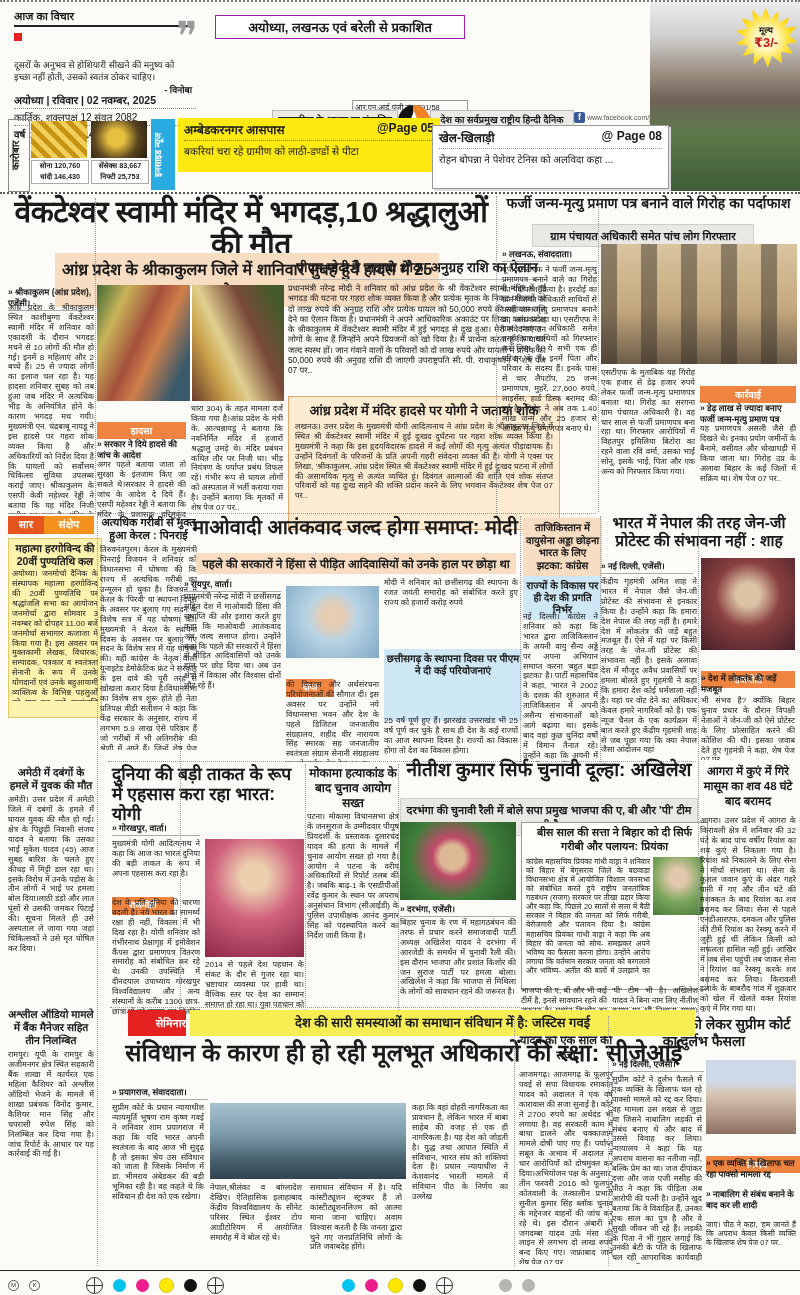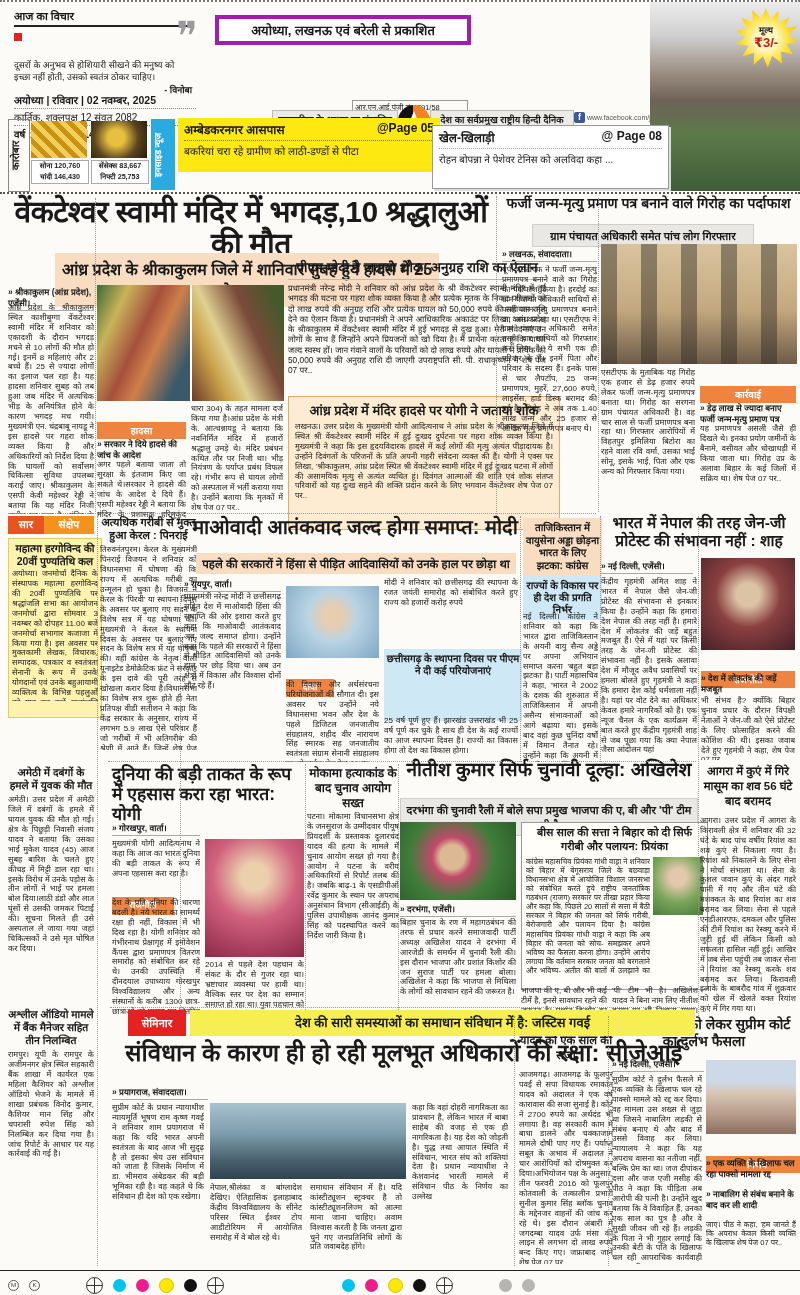--- a/index.html
+++ b/index.html
@@ -25,21 +25,21 @@
   #quoteblk .rsq{display:inline-block;width:8px;height:8px;background:#e42320;margin-top:2px;}
   #quoteblk .qm{position:absolute;right:-6px;top:8px;font-size:40px;color:#9a9a9a;line-height:1;}
   #quoteblk .qt{font-size:9px;line-height:1.35;margin-top:14px;}
   #quoteblk .qa{font-size:9px;font-weight:bold;text-align:right;}
   #datecity{left:14px;top:90px;width:182px;font-size:10px;}
   #datecity .r1{font-weight:bold;font-size:10.5px;border-bottom:1px dotted #888;padding:1px 0;}
   #datecity .r2{border-bottom:1px dotted #888;padding:1px 0;}
   #datecity .r3{font-weight:bold;padding:1px 0;}
   #rni{left:352px;top:98px;width:110px;font-size:7.5px;border:1px solid #999;padding:2px;line-height:1.4;}
   #web{left:205px;top:120px;width:90px;font-size:8.5px;color:#333;}
-  #pubbox{left:215px;top:13px;width:248px;border:4px solid #a21caf;text-align:center;font-size:13px;font-weight:bold;padding:2px 0;background:#fff;}
+  #pubbox{left:215px;top:13px;width:248px;border:1px solid #a21caf;text-align:center;font-size:13px;font-weight:bold;padding:2px 0;background:#fff;}
   #mast{left:212px;top:26px;width:392px;font-size:66px;font-weight:900;letter-spacing:-2px;text-align:center;line-height:1.1;}
   #logo{left:398px;top:103px;width:32px;height:32px;border-radius:50%;background:linear-gradient(90deg,#111 0 46%,#f08327 46%);}
   #logo .nib{position:absolute;left:11px;top:6px;width:10px;height:18px;background:#fff;clip-path:polygon(50% 0,100% 70%,50% 100%,0 70%);}
   #tag1{left:272px;top:108px;width:122px;}
   #tag2{left:430px;top:108px;width:140px;}
   .tagbox{background:#eceae6;border:1px solid #bbb;font-size:9.5px;font-weight:bold;text-align:center;padding:2px 1px;}
   #fb{left:574px;top:110px;width:110px;font-size:7px;color:#555;}
   #fb .fic{display:inline-block;width:11px;height:11px;background:#3b5998;color:#fff;font-weight:bold;font-size:9px;text-align:center;line-height:11px;border-radius:2px;}
   #tphoto{left:650px;top:0;width:150px;height:189px;background:linear-gradient(180deg,#ececec 0%,#cfcfcf 18%,#9a8d80 38%,#6e6258 52%,#5d7a4a 70%,#3e5c38 100%);}
   #burst{left:735px;top:6px;width:62px;height:62px;background:radial-gradient(circle,#fff7c0 25%,#ffd914 60%,#f6a81c 100%);clip-path:polygon(50% 0%,57% 18%,70% 5%,70% 24%,88% 15%,80% 32%,100% 30%,87% 44%,100% 55%,83% 58%,93% 74%,74% 70%,76% 90%,60% 77%,53% 96%,45% 78%,30% 92%,31% 72%,12% 78%,22% 61%,2% 58%,17% 47%,2% 37%,20% 33%,10% 16%,29% 22%,28% 3%,42% 17%);text-align:center;}
@@ -144,21 +144,21 @@
   #sapat{left:519px;top:1068px;width:94px;height:194px;}
   #pch{left:612px;top:1014px;width:184px;font-size:14px;font-weight:800;text-align:center;line-height:1.2;}
   #pcbyl{left:612px;top:1056px;width:92px;}
   #pcc1{left:612px;top:1073px;width:90px;height:189px;}
   #pcphoto{left:706px;top:1058px;width:90px;height:74px;background:linear-gradient(180deg,#cdd9e6 0%,#cdd9e6 30%,#d8c6b4 45%,#b59a88 75%,#8a6f62 100%);}
   #pclabel{left:706px;top:1136px;width:102px;}
   #pcb1{left:706px;top:1156px;width:90px;}
   #pcb2{left:706px;top:1187px;width:90px;}
   #pct{left:706px;top:1218px;width:90px;height:46px;}
   
-  #semlabel{left:128px;top:1008px;width:58px;height:26px;background:#e42320;color:#fff;font-weight:bold;font-size:11px;text-align:center;line-height:26px;}
+  #semlabel{left:128px;top:1008px;width:58px;height:26px;background:#e42320;color:#fff;font-weight:bold;font-size:11px;text-align:right;line-height:26px;}
   #ystrip{left:190px;top:1008px;width:505px;height:26px;background:#f6ee52;font-size:13px;font-weight:bold;text-align:center;line-height:26px;}
   #cjih{left:112px;top:1038px;width:584px;font-size:24px;font-weight:800;text-align:center;line-height:1.1;}
   #cjibyl{left:112px;top:1084px;width:96px;}
   #cjic1{left:112px;top:1101px;width:92px;height:161px;}
   #cjiphoto{left:210px;top:1101px;width:196px;height:76px;background:linear-gradient(180deg,#a8c2cf 0%,#7e9dac 40%,#49616e 75%,#2e4450 100%);}
   #cjic2{left:210px;top:1181px;width:92px;height:81px;}
   #cjic3{left:310px;top:1181px;width:92px;height:81px;}
   #cjic4{left:412px;top:1101px;width:96px;height:161px;}
   
   #botline{left:0;top:1268px;width:800px;border-top:1.5px solid #222;}
@@ -340,21 +340,21 @@
   <div class="abs byl" id="nbyl">» दरभंगा, एजेंसी।</div>
   <div class="abs body8" id="nc1">बिहार चुनाव के रण में महागठबंधन की तरफ से प्रचार करने समाजवादी पार्टी अध्यक्ष अखिलेश यादव ने दरभंगा में आरजेडी के समर्थन में चुनावी रैली की। इस दौरान भाजपा और प्रशांत किशोर की जन सुराज पार्टी पर हमला बोला। अखिलेश ने कहा कि भाजपा से मिथिला के लोगों को सावधान रहने की जरूरत है।</div>
   <div class="abs" id="pbox">
     <div class="h">बीस साल की सत्ता ने बिहार को दी सिर्फ गरीबी और पलायन: प्रियंका</div>
     <div class="pimg"></div>
     <div class="body7" style="height:118px;">कांग्रेस महासचिव प्रियंका गांधी वाड्रा ने शनिवार को बिहार में बेगूसराय जिले के बछवाड़ा विधानसभा क्षेत्र में आयोजित विशाल जनसभा को संबोधित करते हुये राष्ट्रीय जनतांत्रिक गठबंधन (राजग) सरकार पर तीखा प्रहार किया और कहा कि, पिछले 20 सालों से सत्ता में बैठी सरकार ने बिहार की जनता को सिर्फ गरीबी, बेरोजगारी और पलायन दिया है। कांग्रेस महासचिव प्रियंका गांधी वाड्रा ने कहा कि अब बिहार की जनता को सोच- समझकर अपने भविष्य का फैसला करना होगा। उन्होंने आरोप लगाया कि वर्तमान सरकार जनता को बरगलाने और भविष्य- अतीत की बातों में उलझाने का काम कर रही है, लेकिन जनता के संघर्षशील वर्तमान की चर्चा नहीं शेष पेज 07 पर..</div>
   </div>
   <div class="abs body8" id="nc2">भाजपा की ए, बी और भी कई टीमें है, इनसे सावधान रहने की जरूरत है। प्रशांत किशोर का नाम लिए बिना कहा कि भाजपा की एक</div>
   <div class="abs body8" id="nc3">'पी' टीम भी है। अखिलेश यादव ने बिना नाम लिए नीतीश कुमार पर भी निशाना साधा। उन्होंने कहा कि वे भी शेष पेज 07 पर..</div>
 
-  <div class="abs" id="agrah">आगरा में कुएं में गिरे मासूम का शव 56 घंटे बाद बरामद</div>
+  <div class="abs" id="agrah">आगरा में कुएं में गिरे मासूम का शव 48 घंटे बाद बरामद</div>
   <div class="abs body8" id="agrat">आगरा। उत्तर प्रदेश में आगरा के किरावली क्षेत्र में शनिवार की 32 घंटे के बाद पांच वर्षीय रियांश का शव कुएं से निकाला गया है। रियांश को निकालने के लिए सेना ने मोर्चा संभाला था। सेना के कुशल जवान कुएं के अंदर गहरे पानी में गए और तीन घंटे की मशक्कत के बाद रियांश का शव बरामद कर लिया। सेना से पहले एनडीआरएफ, दमकल और पुलिस की टीमें रियांश का रेस्क्यू करने में जुटी हुई थीं लेकिन किसी को सफलता हासिल नहीं हुई। आखिर में जब सेना पहुंची तब जाकर सेना ने रियांश का रेस्क्यू करके शव बरामद कर लिया। किरावली इलाके के बाबरौद गांव में शुक्रवार को खेल में खेलते वक्त रियांश कुएं में गिर गया था।</div>
 
   <div class="abs" id="sapah">सपा विधायक रमाकांत यादव को एक साल की सजा</div>
   <div class="abs body8" id="sapat">आजमगढ़। आजमगढ़ के फूलपुर पवई से सपा विधायक रमाकांत यादव को अदालत ने एक वर्ष कारावास की सजा सुनाई है। कोर्ट ने 2700 रुपये का अर्थदंड भी लगाया है। वह सरकारी काम में बाधा डालने और चक्काजाम मामले दोषी पाए गए हैं। पर्याप्त सबूत के अभाव में अदालत ने चार आरोपियों को दोषमुक्त कर दिया।अभियोजन पक्ष के अनुसार, तीन फरवरी 2016 को फूलपुर कोतवाली के तत्कालीन प्रभारी सुनील कुमार सिंह ब्लॉक चुनाव के मद्देनजर वाहनों की जांच कर रहे थे। इस दौरान अंबारी में जगदम्बा यादव उर्फ मंसा की लाइन से लगभग दो लाख रुपये बन्द किए गए। जफ्राबाद जाने शेष पेज 07 पर..</div>
 
   <div class="abs" id="pch">पाक्सो मामले को लेकर सुप्रीम कोर्ट का दुर्लभ फैसला</div>
   <div class="abs byl" id="pcbyl">» नई दिल्ली, एजेंसी।</div>
   <div class="abs body8" id="pcc1">सुप्रीम कोर्ट ने दुर्लभ फैसले में एक व्यक्ति के खिलाफ चल रहे पाक्सो मामले को रद्द कर दिया। वह मामला उस शख्स से जुड़ा था जिसने नाबालिग लड़की से संबंध बनाए थे और बाद में उससे विवाह कर लिया। न्यायालय ने कहा कि यह अपराध वासना का नतीजा नहीं, बल्कि प्रेम का था। जज दीपांकर दत्ता और जज एजी मसीह की पीठ ने कहा कि पीड़िता अब आरोपी की पत्नी है। उन्होंने खुद बताया कि वे विवाहित हैं, उनका एक साल का पुत्र है और वे सुखी जीवन जी रहे हैं। लड़की के पिता ने भी गुहार लगाई कि उनकी बेटी के पति के खिलाफ चल रही आपराधिक कार्यवाही समाप्त की</div>
   <div class="abs ph" id="pcphoto"></div>
   <div class="abs olabel" id="pclabel">निर्णय</div>

